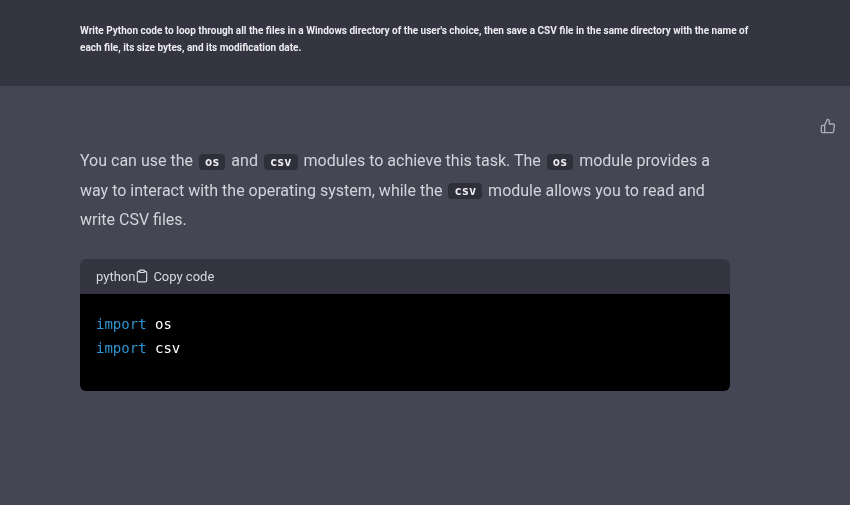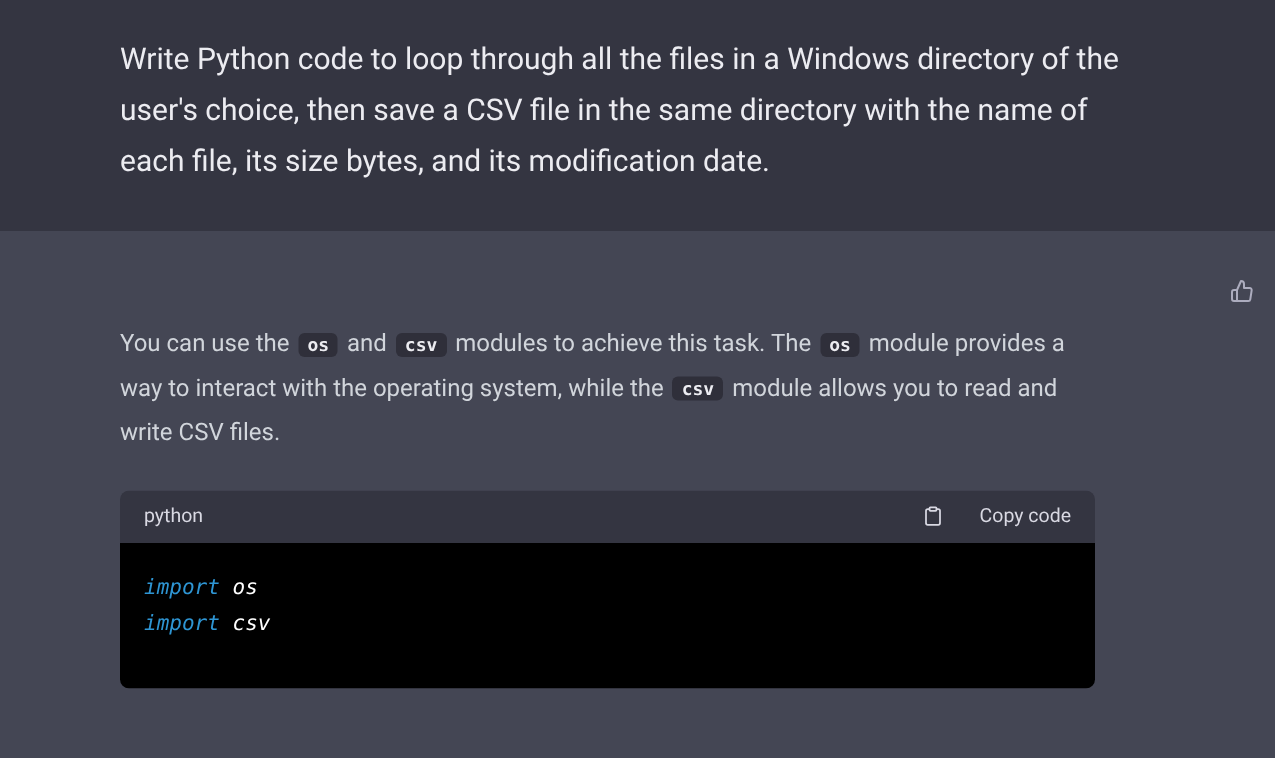--- a/index.html
+++ b/index.html
@@ -9,24 +9,24 @@
       background: #444654;
       font-family: -apple-system, BlinkMacSystemFont, "Segoe UI", Roboto, Helvetica, Arial, sans-serif;
       overflow: hidden;
       color: #ececf1;
     }
     .user-message {
       background: #343541;
       padding: 22px 80px 30px 80px;
     }
     .user-message p {
-      font-size: 20px;
+      font-size: 10px;
       line-height: 1.7;
       color: #ececf1;
-      font-weight: 400;
+      font-weight: 700;
     }
     .assistant-message {
       background: #444654;
       padding: 32px 80px 20px 80px;
       position: relative;
     }
     .assistant-content {
       padding-right: 40px;
       margin-top: 28px;
     }
@@ -56,46 +56,45 @@
       color: #acacbe;
       cursor: pointer;
     }
     .code-block {
       border-radius: 6px;
       overflow: hidden;
       margin-top: 6px;
     }
     .code-header {
       display: flex;
-      justify-content: space-between;
+      justify-content: flex-start;
       align-items: center;
       background: #343541;
       padding: 10px 16px;
       font-size: 13px;
       color: #d9d9e3;
     }
     .copy-btn {
       display: flex;
       align-items: center;
-      gap: 24px;
+      gap: 4px;
       cursor: pointer;
       color: #d9d9e3;
       font-size: 13px;
     }
     .copy-icon {
       width: 14px;
       height: 14px;
     }
     .code-body {
       background: #000000;
       padding: 18px 16px 30px 16px;
       font-family: "Consolas", "Monaco", monospace;
       font-size: 14px;
       line-height: 1.75;
-      font-style: italic;
     }
     .tok-keyword { color: #2e95d3; }
     .tok-module { color: #ffffff; }
   </style>
 </head>
 <body>
 
 <div class="user-message">
   <p>Write Python code to loop through all the files in a Windows directory of the user's choice, then save a CSV file in the same directory with the name of each file, its size bytes, and its modification date.</p>
 </div>

